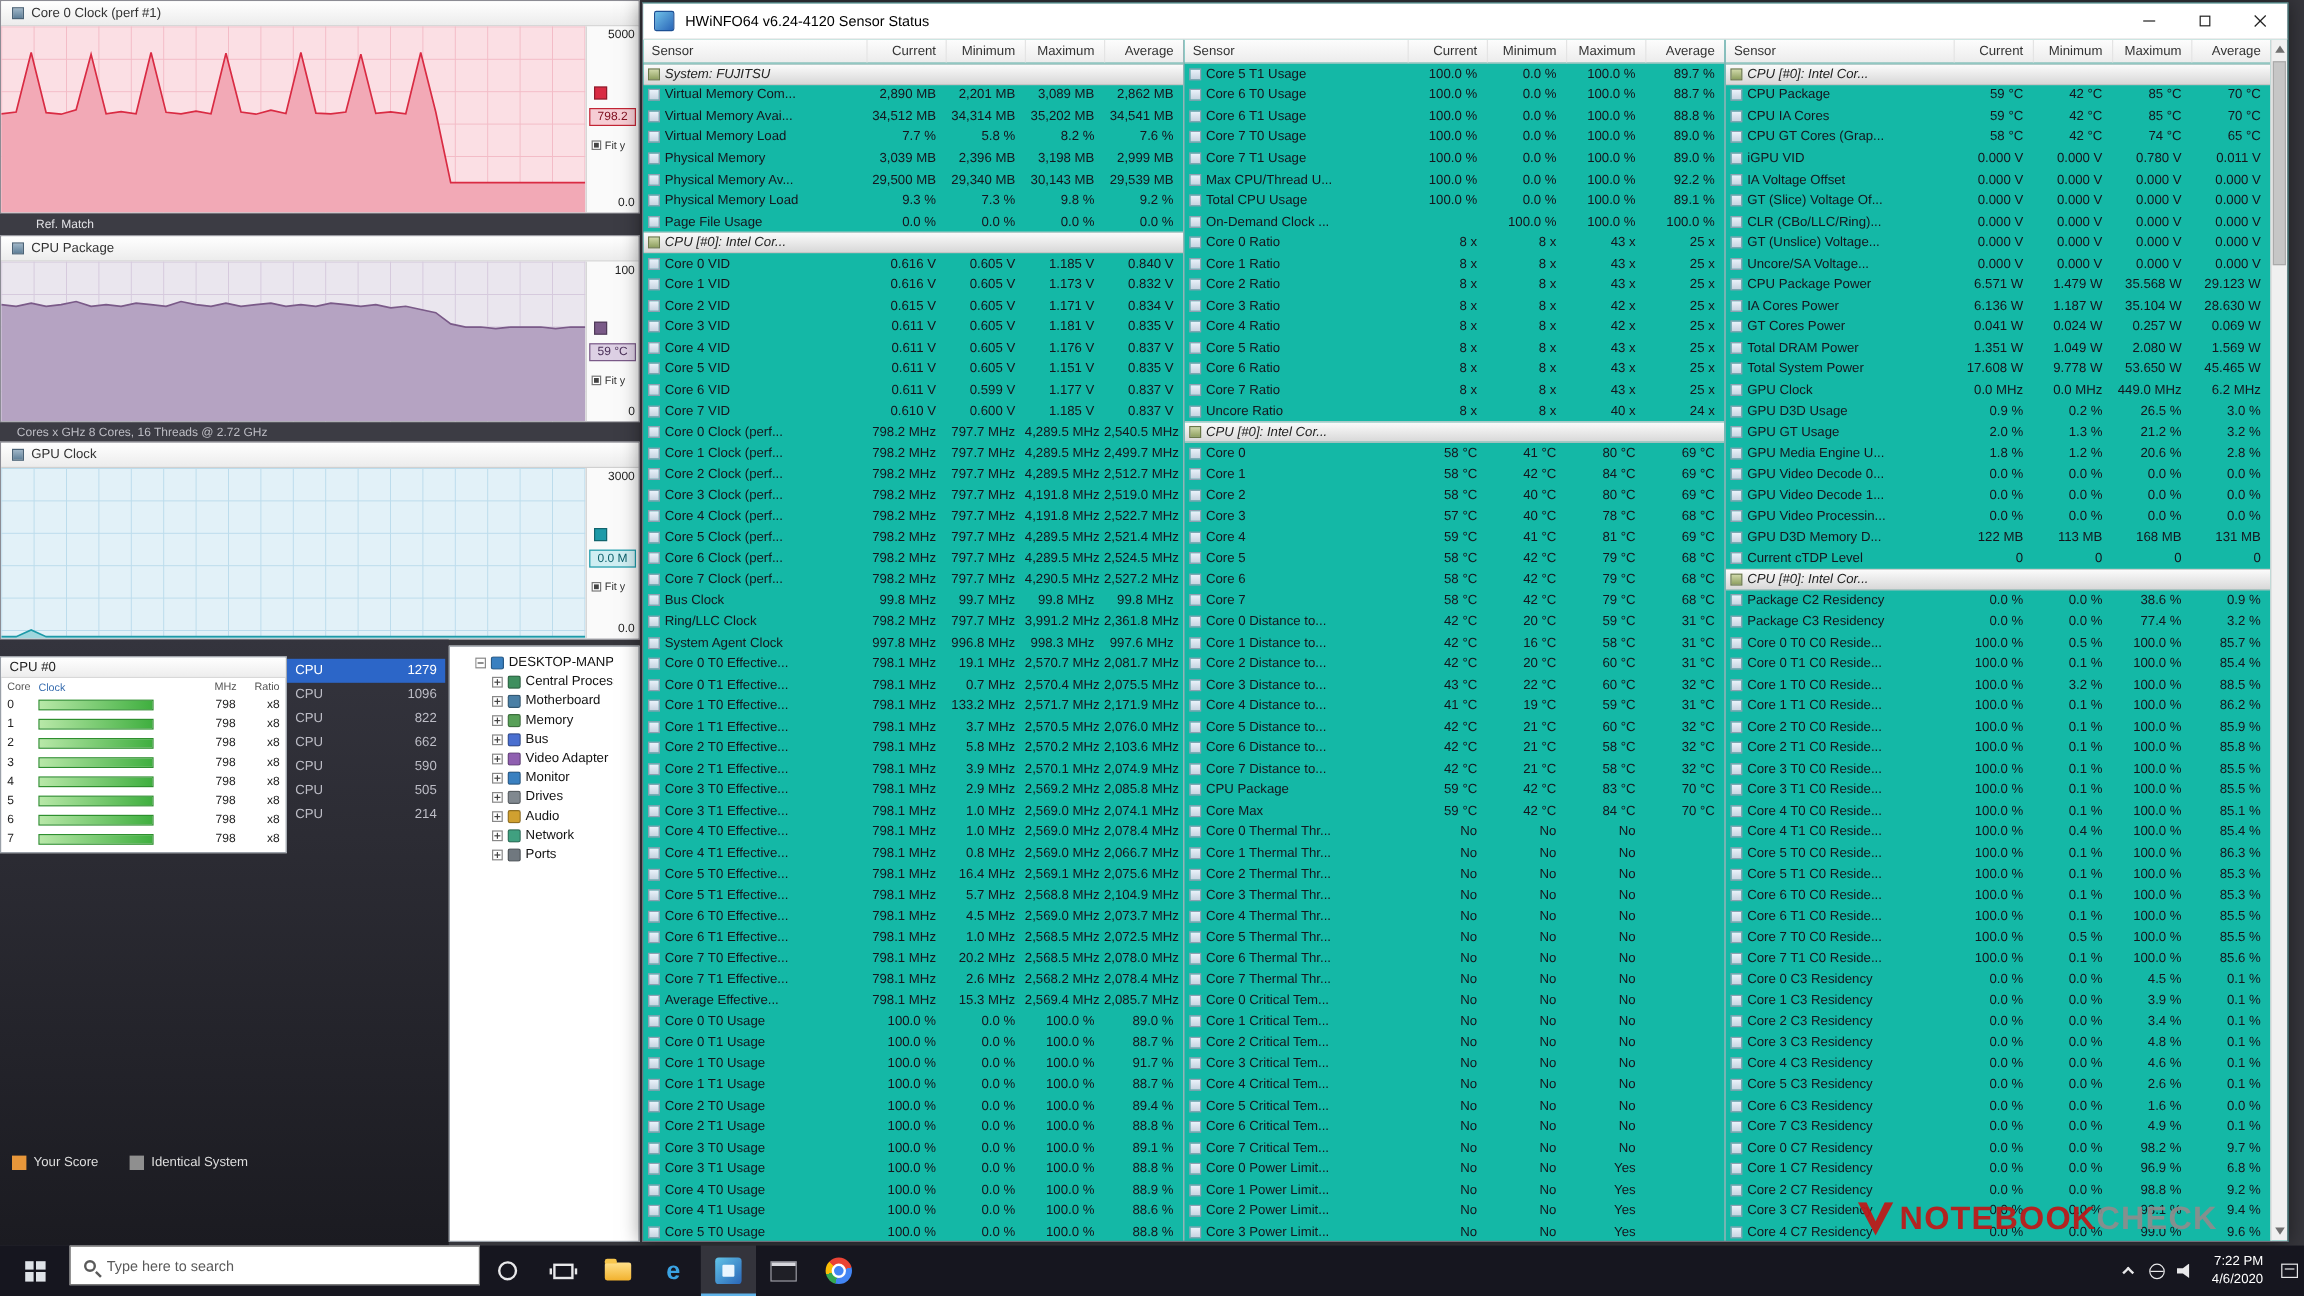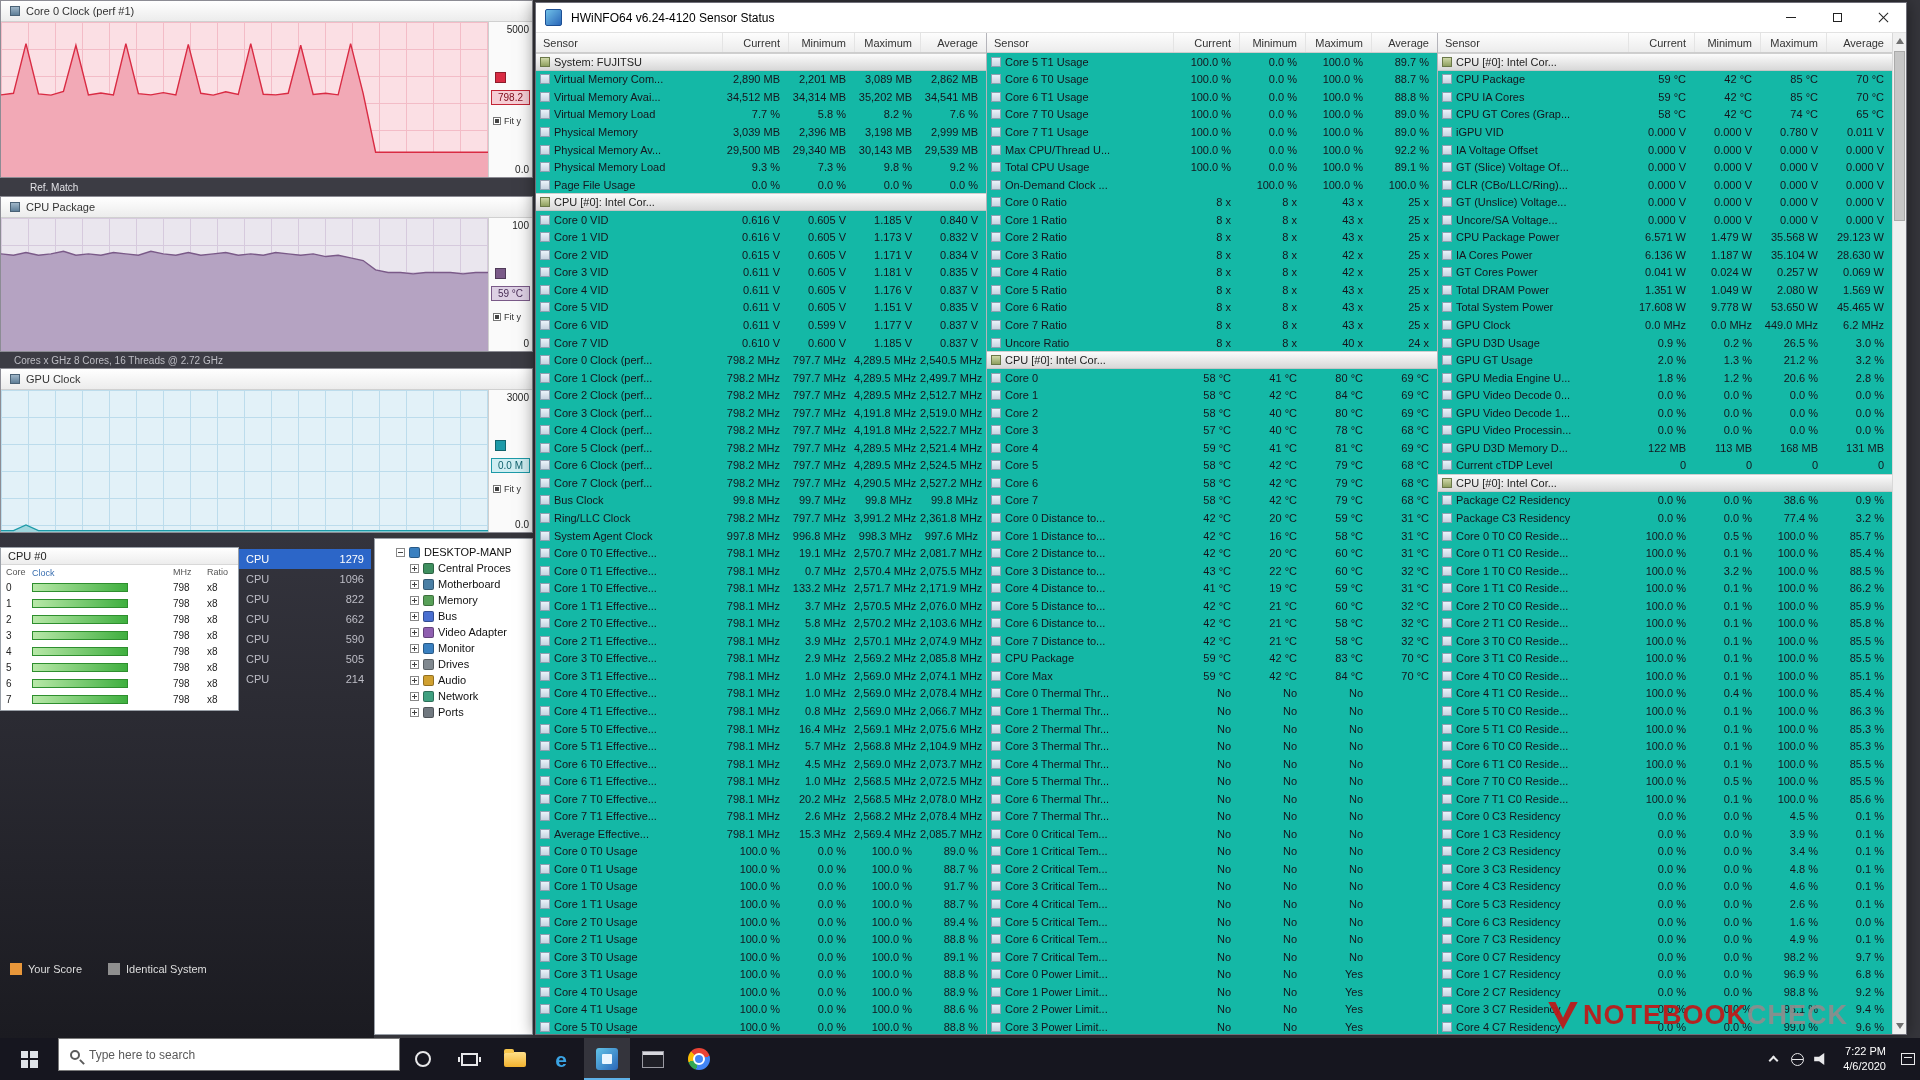--- a/index.html
+++ b/index.html
@@ -51,22 +51,22 @@
 
 
 .cpu0{position:absolute;left:0;top:547px;width:239px;height:164px;background:#fff;border:1px solid #9aa0a8;font-size:10px;color:#222;display:flex;flex-direction:column}
 .cpu0-title{height:17px;display:flex;align-items:center;padding-left:7px;font-size:11px;background:linear-gradient(#fff,#ededed);border-bottom:1px solid #d8d8d8}
 .cpu0-head,.cpu0-row{display:flex;align-items:center;height:14px;padding:0 5px;gap:4px}
 .cpu0-head{color:#555;font-size:9px;height:14px}
 .cpu0-row{height:16px}
 .c0-core{width:22px}
 .c0-bar{flex:1;height:9px;position:relative}
 .c0-bar i{display:block;height:100%;background:linear-gradient(90deg,#b8e8a8,#3faf3f);border:1px solid #2e8f2e}
-.c0-mhz{width:30px;text-align:left}
-.c0-ratio{width:26px;text-align:left}
+.c0-mhz{width:30px;text-align:center}
+.c0-ratio{width:26px;text-align:right}
 
 
 .tree{position:absolute;left:374px;top:538px;width:159px;height:497px;background:#fff;border:1px solid #9aa0a8;font-size:11px;color:#111;padding:5px 21px;overflow:hidden}
 .tree-row{display:flex;align-items:center;gap:4px;height:16px;white-space:nowrap;overflow:hidden}
 .tree-row.child{padding-left:14px}
 .exp{position:relative;width:9px;height:9px;border:1px solid #888;background:#fff;flex:0 0 9px}
 .exp::before{content:"";position:absolute;left:1px;right:1px;top:3px;height:1px;background:#444}
 .exp.plus::after{content:"";position:absolute;top:1px;bottom:1px;left:3px;width:1px;background:#444}
 .ticon{width:11px;height:11px;border-radius:2px;flex:0 0 11px;border:1px solid rgba(0,0,0,.3)}
 
@@ -86,21 +86,21 @@
 .panel{width:451px;display:flex;flex-direction:column;border-right:1px solid #b4b4ba;overflow:hidden}
 .panel.last{flex:1;border-right:none}
 .phead{height:20px;flex:0 0 20px;display:flex;background:linear-gradient(#fdfdfd,#ececec);border-bottom:1px solid #cdcdcd;font-size:11px;color:#333}
 .c-label{flex:1;padding-left:7px;display:flex;align-items:center}
 .c-val-h{width:66px;display:flex;align-items:center;justify-content:flex-end;padding-right:8px;border-left:1px solid #e4e4e4}
 .rows{flex:1;overflow:hidden}
 .srow{height:17.55px;display:flex;align-items:center;font-size:11px;color:#15151d}
 .srow .icon{width:10px;height:10px;margin:0 4px;border:1px solid #8fa0b2;background:linear-gradient(#eaf2fa,#c6d3e0);flex:0 0 10px}
 .srow .lbl{flex:1;white-space:nowrap;overflow:hidden}
 .srow .val{width:66px;text-align:right;padding-right:8px;white-space:nowrap}
-.srow.group{background:linear-gradient(#fbfbfb,#d8d8d8);border-top:1px solid #cfcfcf;border-bottom:1px solid #c5c5c5;color:#222}
+.srow.group{background:linear-gradient(#fbfbfb,#d8d8d8);font-style:italic;border-top:1px solid #cfcfcf;border-bottom:1px solid #c5c5c5;color:#222}
 .srow.group .icon{background:linear-gradient(#cfd8a8,#8fa060);border-color:#6a7848}
 .scrollbar{width:14px;background:#f0f0f0;border-left:1px solid #d8d8d8;position:relative;flex:0 0 14px}
 .sb-up,.sb-down{position:absolute;left:3px;width:0;height:0;border-left:4px solid transparent;border-right:4px solid transparent}
 .sb-up{top:5px;border-bottom:6px solid #707070}
 .sb-down{bottom:5px;border-top:6px solid #707070}
 .sb-thumb{position:absolute;left:1px;top:18px;width:11px;height:170px;background:#c6c6c6;border:1px solid #aaa}
 
 
 .watermark{position:absolute;left:1548px;top:1000px;display:flex;align-items:center;gap:5px;z-index:40;opacity:.93}
 .wm-check{width:30px;height:28px;background:#c01818;clip-path:polygon(50% 100%,0 0,24% 0,50% 58%,76% 0,100% 0)}

